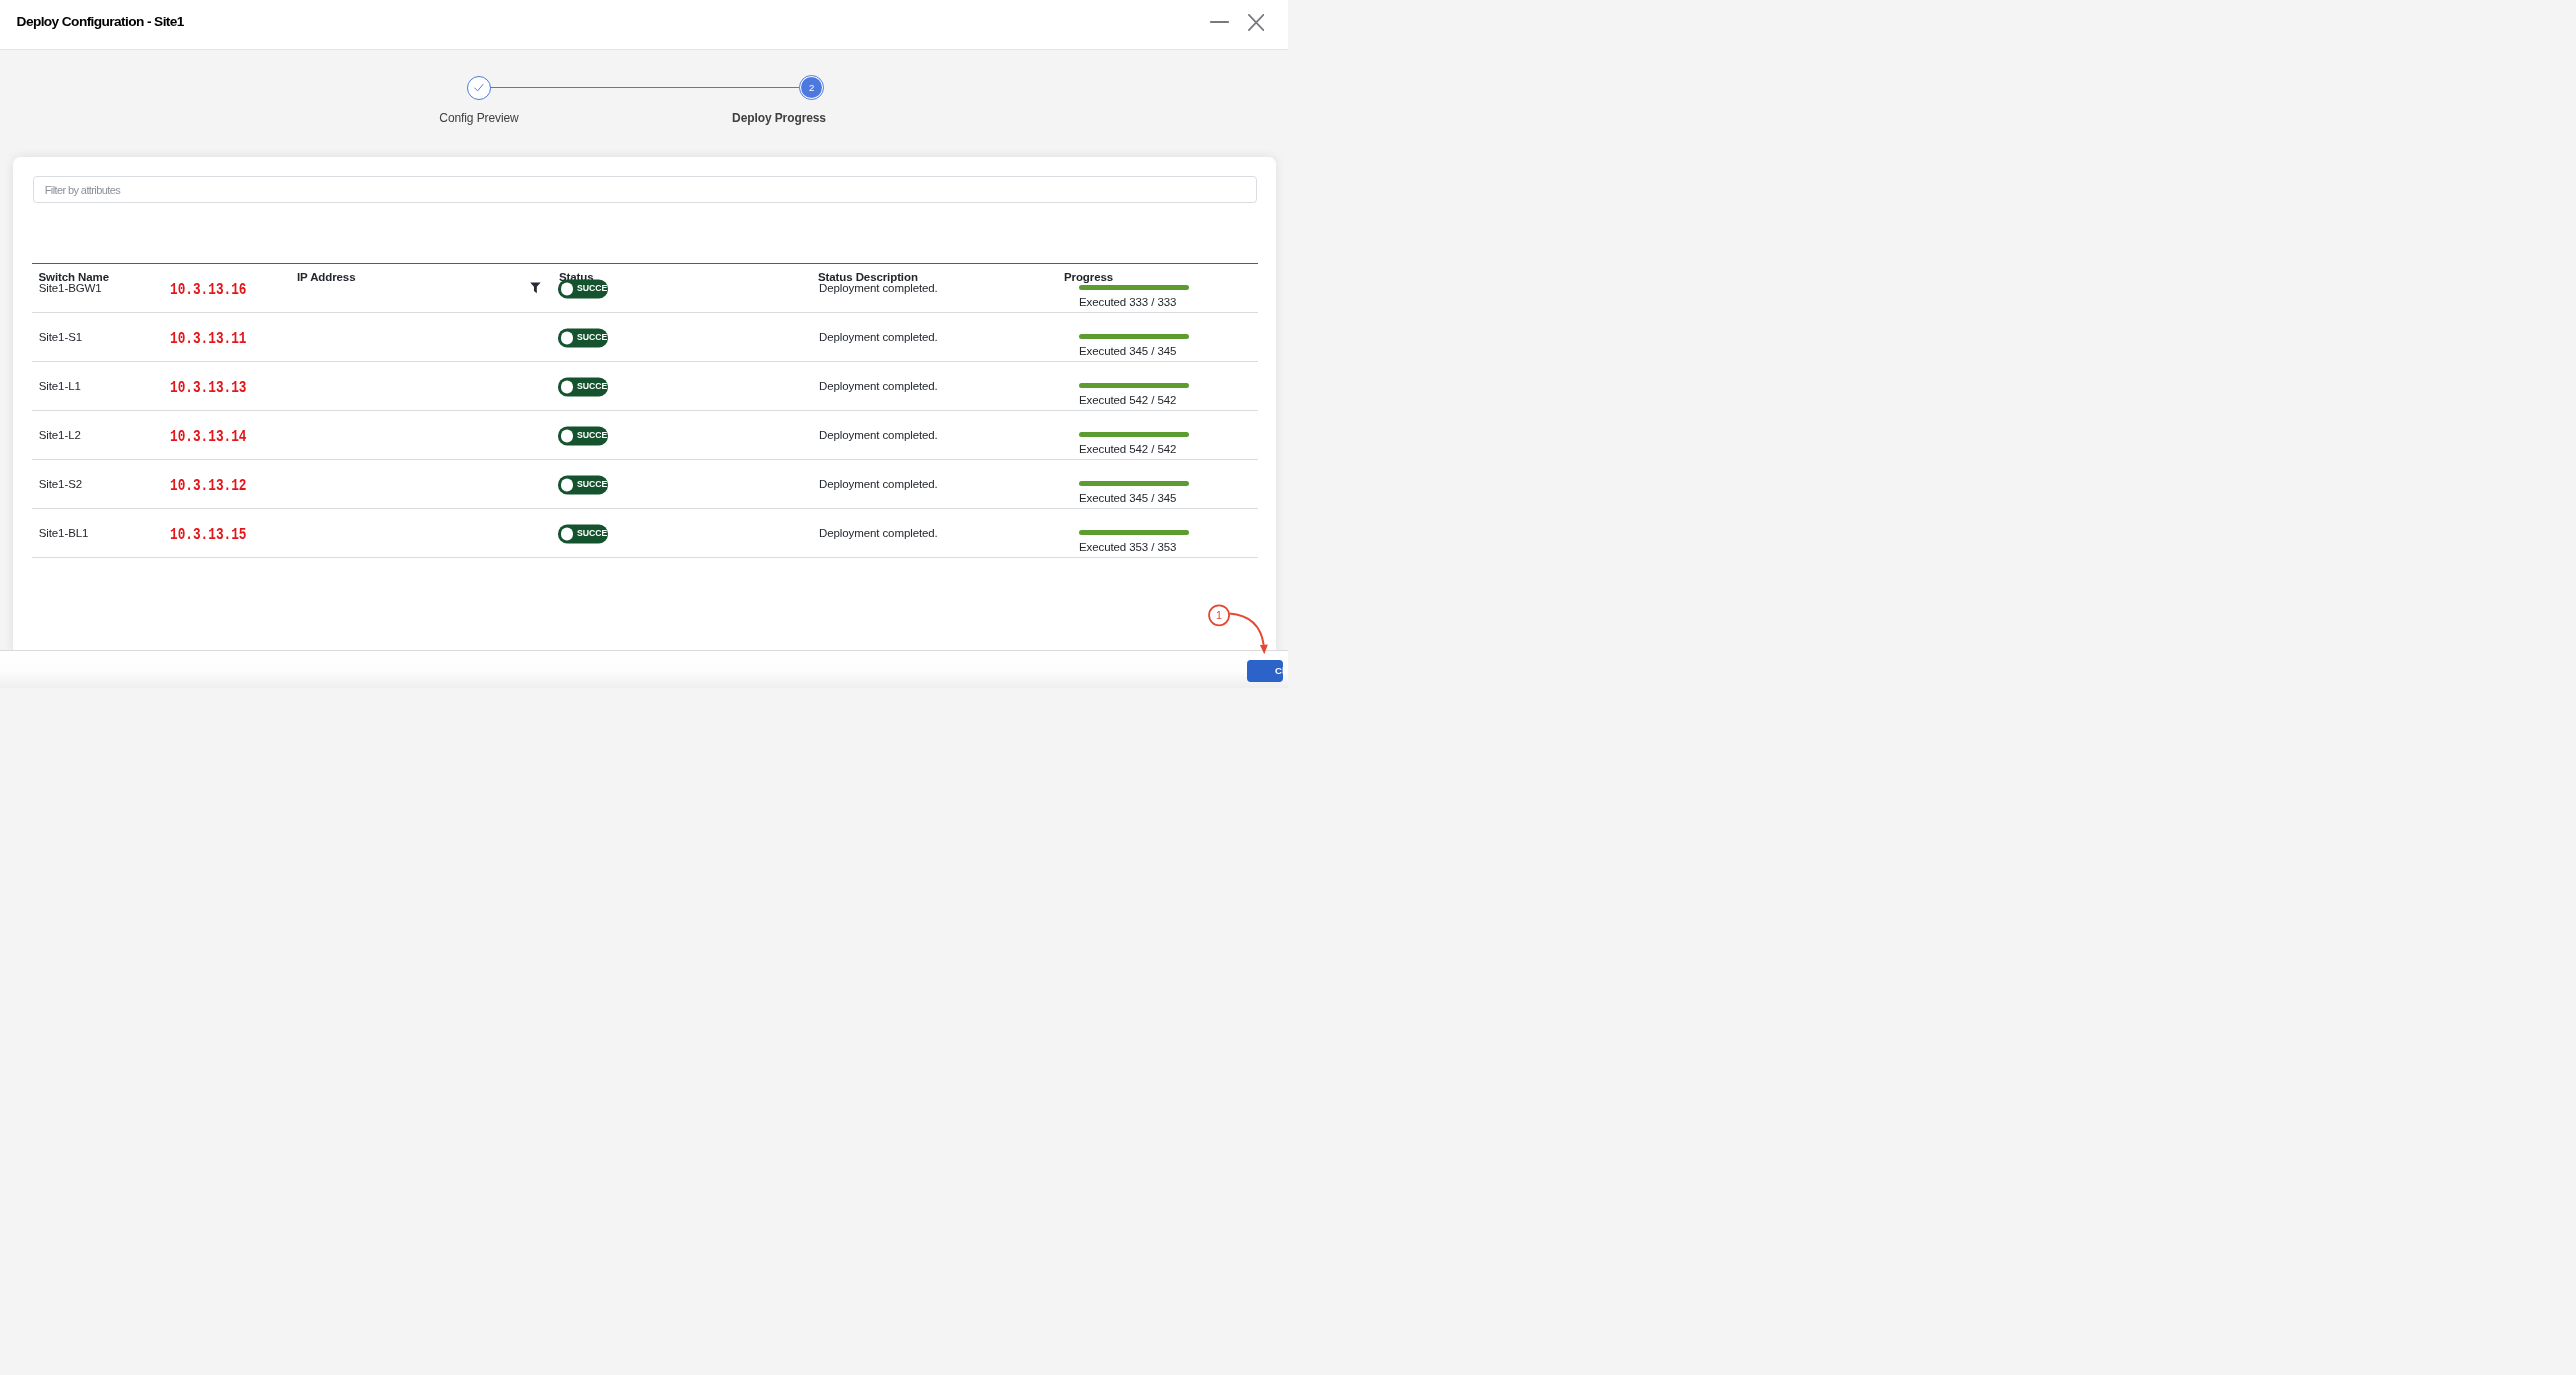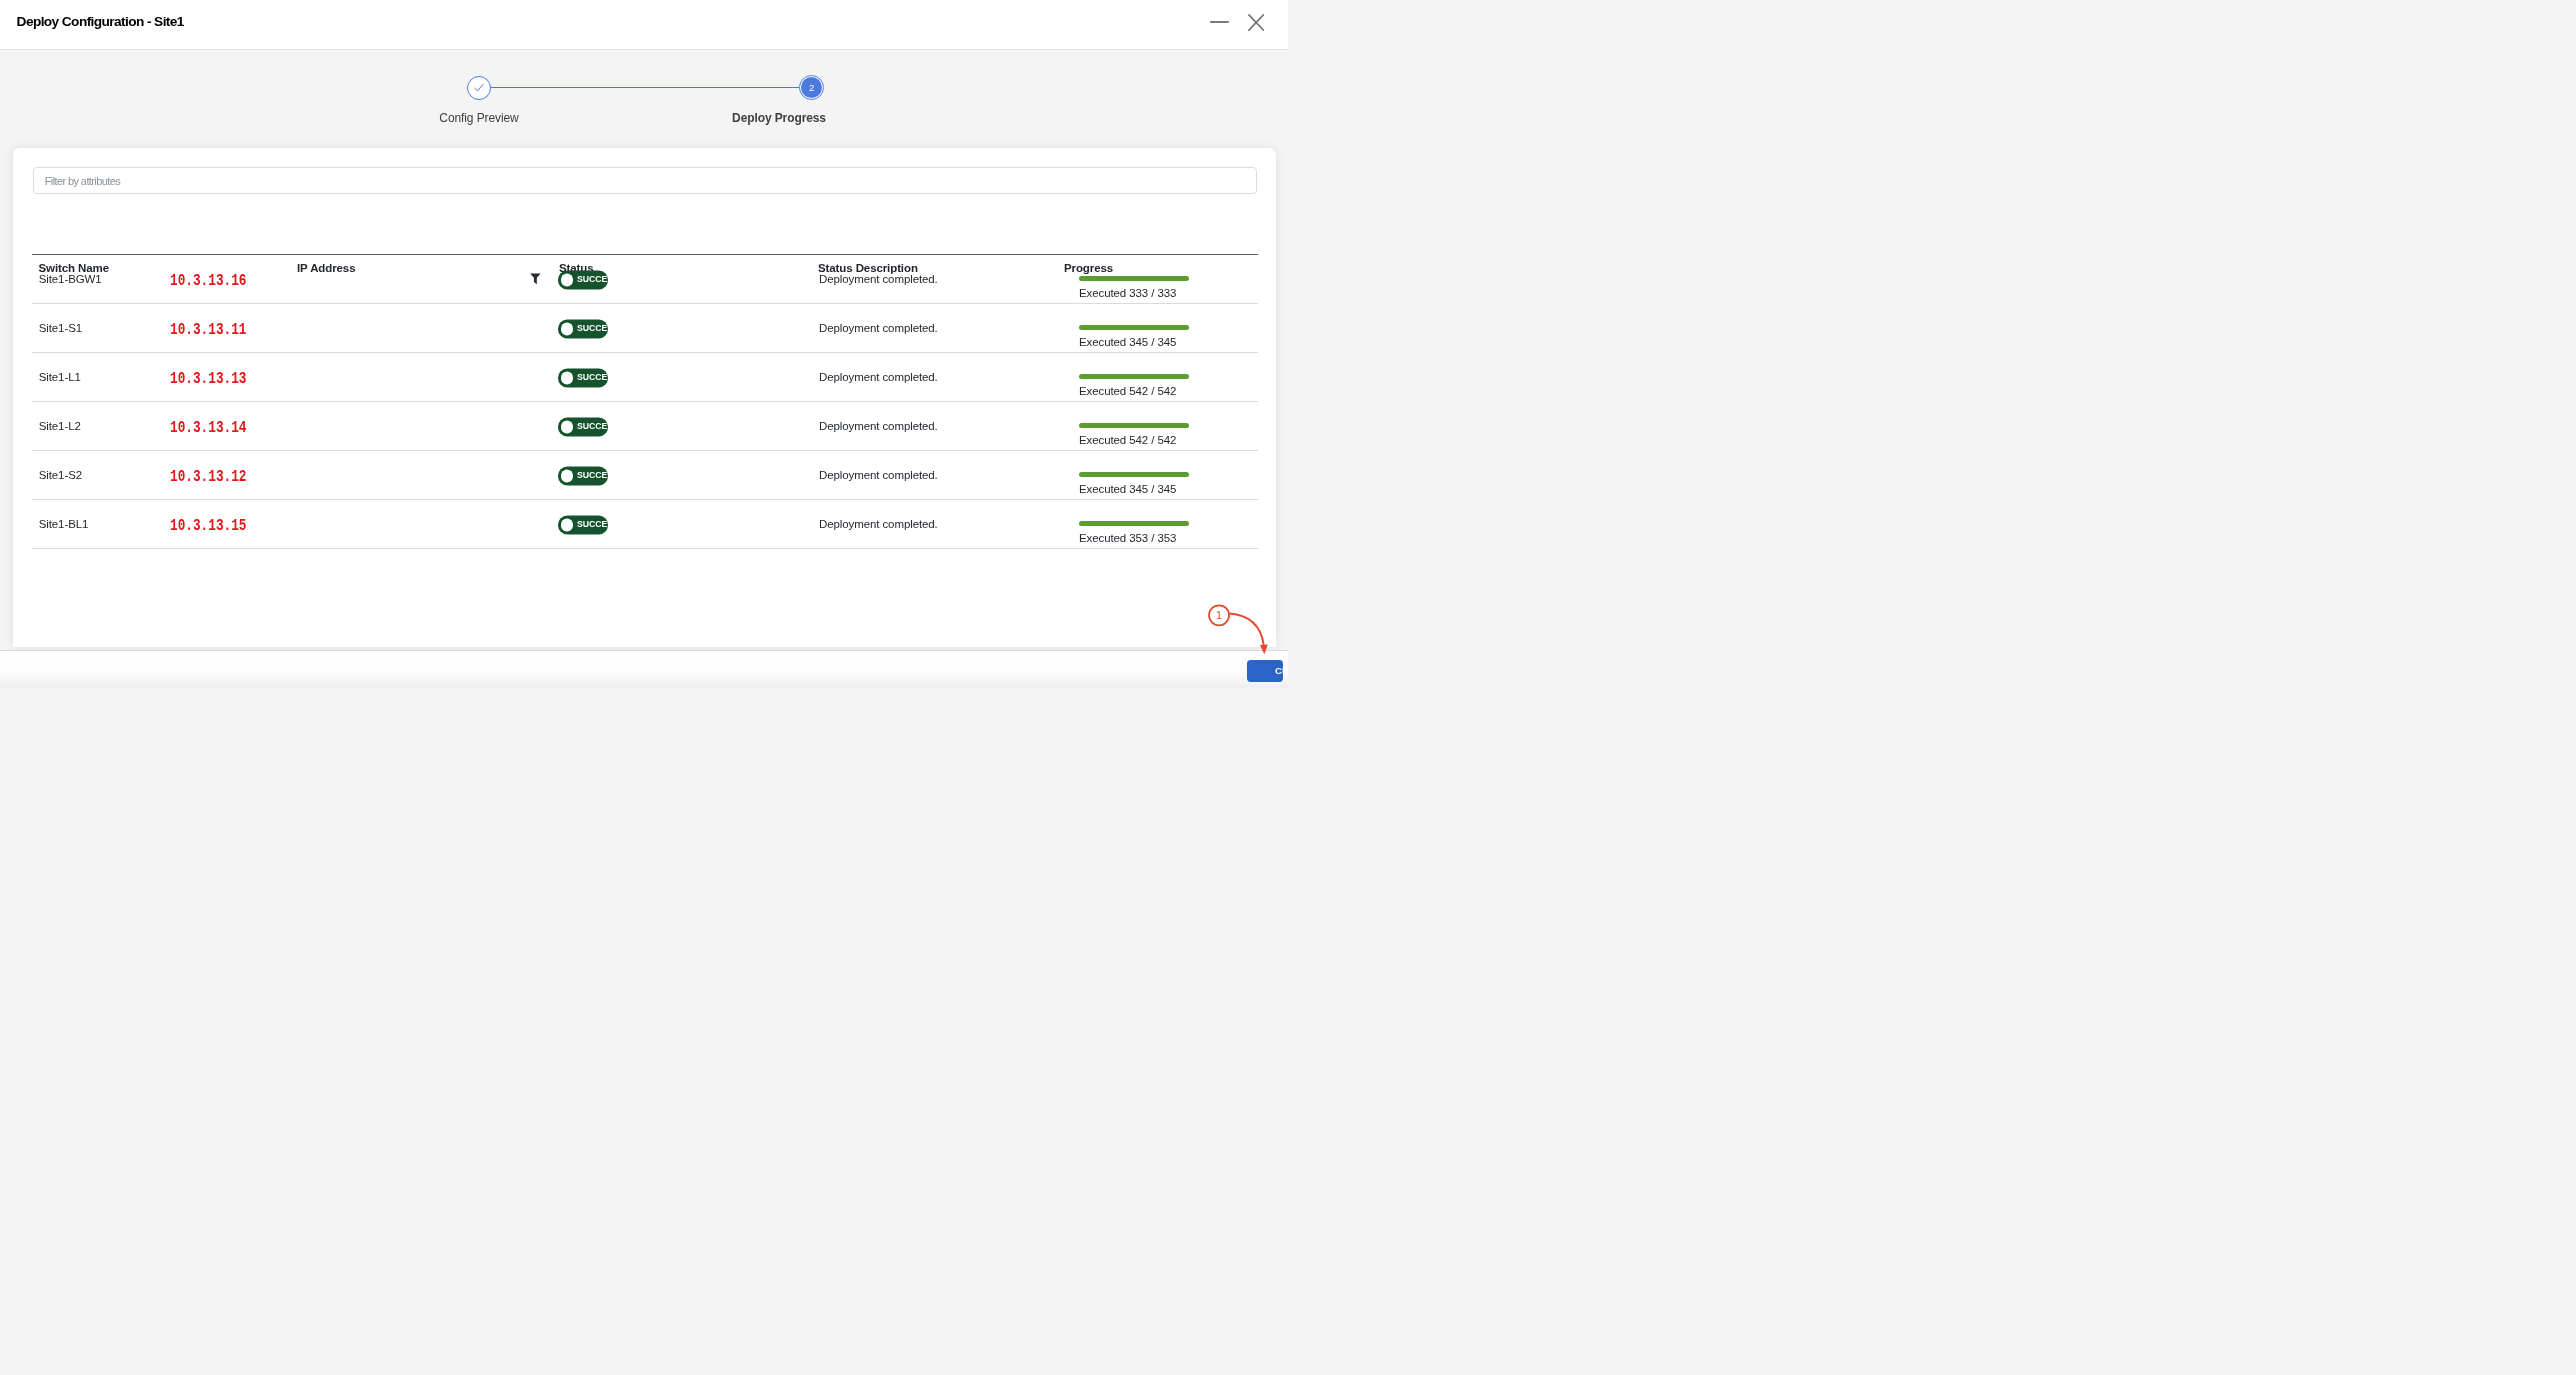--- a/index.html
+++ b/index.html
@@ -8,21 +8,21 @@
 .title { position:absolute; left:16.6px; top:14px; font-size:13.7px; font-weight:bold; letter-spacing:-0.6px; color:#000000; }
 .mini { position:absolute; left:1210px; top:21.4px; width:19px; height:1.8px; background:#77797d; border-radius:0.7px; }
 .xicon { position:absolute; left:1248px; top:14.4px; }
 .stepper-line { position:absolute; left:490px; top:87px; width:309px; height:0.9px; background:#5077dc; }
 .c1 { position:absolute; left:467px; top:76px; width:24px; height:24px; border-radius:50%; background:#fff; border:1.1px solid #4d79de; }
 .c2o { position:absolute; left:799px; top:75px; width:25.4px; height:25.4px; border-radius:50%; background:#fff; border:1.1px solid #4d79de; }
 .c2i { position:absolute; left:1.1px; top:1.1px; width:21px; height:21px; border-radius:50%; background:#4d79de; color:#fff; font-size:9.6px; text-align:center; line-height:21.4px; }
 .slabel { position:absolute; top:111px; width:222px; text-align:center; font-size:12px; color:#404040; letter-spacing:-0.1px; }
 .sl1 { left:368px; }
 .sl2 { left:668px; font-weight:bold; }
-.card { position:absolute; left:13px; top:148px; width:1263px; height:499px; background:#fff; border-radius:7.4px 7.4px 0 0; box-shadow:0 0 10.3px rgba(0,0,0,0.09); }
+.card { position:absolute; left:13px; top:157px; width:1263px; height:499px; background:#fff; border-radius:7.4px 7.4px 0 0; box-shadow:0 0 10.3px rgba(0,0,0,0.09); }
 .finput { position:absolute; left:20px; top:19px; width:1224px; height:27px; border:1.1px solid #d9dce1; border-radius:3.7px; }
 .ph { position:absolute; left:10.7px; top:7px; font-size:11px; letter-spacing:-0.6px; color:#8c9299; }
 .thead { position:absolute; left:0; top:74px; width:100%; height:0; font-weight:bold; font-size:11.5px; color:#22262c; letter-spacing:-0.1px; }
 .thead span { position:absolute; top:0;margin-top:40px; }
 .tbody { position:absolute; left:19px; top:106px; width:1226px; border-top:1.3px solid #575c63; }
 .row { position:relative; width:100%; height:49px; border-bottom:0.7px solid #d9dcdf; font-size:11.5px; color:#23282e; }
 .cname { position:absolute; left:6.7px; top:50%; transform:translateY(-50%); letter-spacing:-0.1px; }
 .cip { position:absolute; left:138px; top:calc(50% + 1.3px); transform:translateY(-50%) scaleX(0.75); transform-origin:left center; font-family:"Liberation Mono",monospace; font-weight:bold; font-size:17px; letter-spacing:0; color:#e5161b; }
 .funnel { position:absolute; left:498px; top:50%; transform:translateY(-50%); }
 .pill { position:absolute; left:526px; top:50%; transform:translateY(calc(-50% + 0.7px)); width:50px; height:18.5px; border-radius:9.2px; background:#14532d;text-align:right; }

